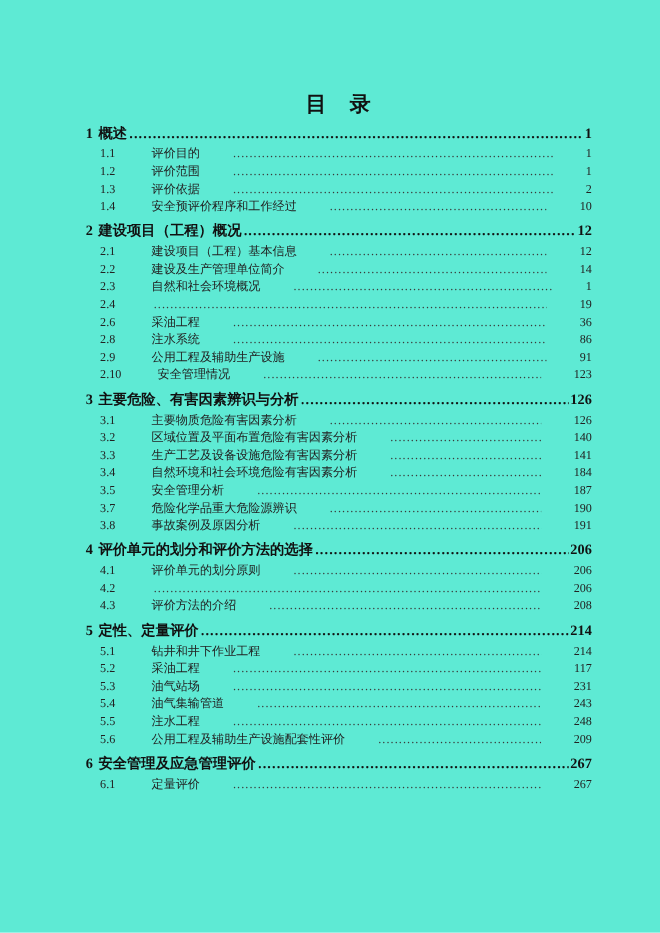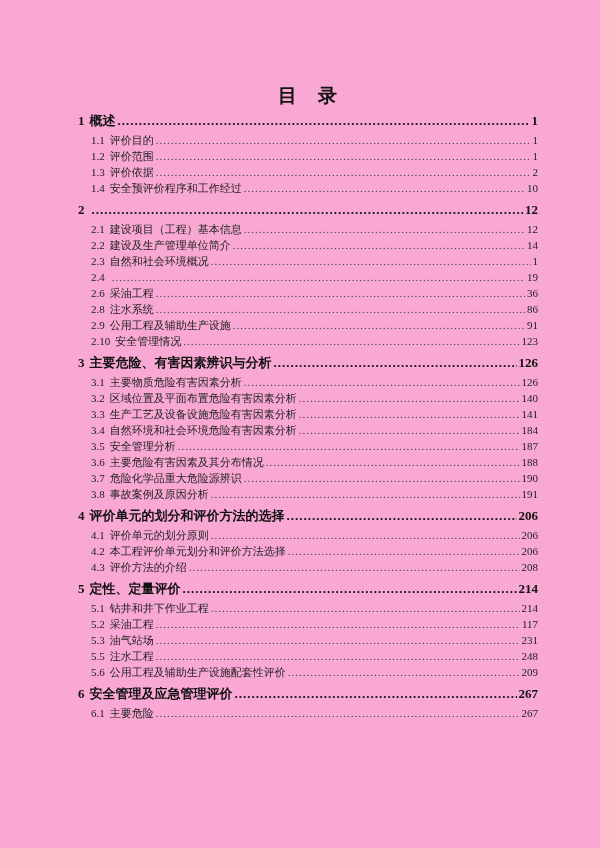--- a/index.html
+++ b/index.html
@@ -4,21 +4,21 @@
 <style>
   html, body {
     margin: 0;
     padding: 0;
     background: #ffffff;
   }
   .page {
     position: relative;
     width: 600px;
     height: 848px;
-    background: #f9a8d4;
+    background: #5eead4;
     box-sizing: border-box;
     padding: 86px 62px 0 78px;
     overflow: hidden;
     font-family: "Liberation Serif", "DejaVu Serif", serif;
     color: #1b1b1b;
   }
   .doc-title {
     margin: 0 0 7px 0;
     text-align: center;
     font-size: 19px;
@@ -41,20 +41,21 @@
     font-weight: bold;
     margin-top: 6px;
     margin-bottom: 3px;
     color: #111;
   }
   .row.item {
     font-size: 11px;
     font-weight: normal;
     padding-left: 13px;
     color: #222;
+    gap: 28px;
   }
   .num {
     flex: 0 0 auto;
     margin-right: 5px;
   }
   .label {
     flex: 0 0 auto;
   }
   .leader {
     flex: 1 1 auto;
@@ -106,20 +107,21 @@
         <span class="pg">2</span>
       </div>
       <div class="row item">
         <span class="num">1.4</span>
         <span class="label">安全预评价程序和工作经过</span>
         <span class="leader"></span>
         <span class="pg">10</span>
       </div>
       <div class="row chapter">
         <span class="num">2</span>
+        <span class="label">建设项目（工程）概况</span>
         <span class="leader"></span>
         <span class="pg">12</span>
       </div>
       <div class="row item">
         <span class="num">2.1</span>
         <span class="label">建设项目（工程）基本信息</span>
         <span class="leader"></span>
         <span class="pg">12</span>
       </div>
       <div class="row item">
@@ -193,26 +195,20 @@
         <span class="leader"></span>
         <span class="pg">184</span>
       </div>
       <div class="row item">
         <span class="num">3.5</span>
         <span class="label">安全管理分析</span>
         <span class="leader"></span>
         <span class="pg">187</span>
       </div>
       <div class="row item">
-        <span class="num">3.6</span>
-        <span class="label">主要危险有害因素及其分布情况</span>
-        <span class="leader"></span>
-        <span class="pg">188</span>
-      </div>
-      <div class="row item">
         <span class="num">3.7</span>
         <span class="label">危险化学品重大危险源辨识</span>
         <span class="leader"></span>
         <span class="pg">190</span>
       </div>
       <div class="row item">
         <span class="num">3.8</span>
         <span class="label">事故案例及原因分析</span>
         <span class="leader"></span>
         <span class="pg">191</span>
@@ -224,21 +220,20 @@
         <span class="pg">206</span>
       </div>
       <div class="row item">
         <span class="num">4.1</span>
         <span class="label">评价单元的划分原则</span>
         <span class="leader"></span>
         <span class="pg">206</span>
       </div>
       <div class="row item">
         <span class="num">4.2</span>
-        <span class="label">本工程评价单元划分和评价方法选择</span>
         <span class="leader"></span>
         <span class="pg">206</span>
       </div>
       <div class="row item">
         <span class="num">4.3</span>
         <span class="label">评价方法的介绍</span>
         <span class="leader"></span>
         <span class="pg">208</span>
       </div>
       <div class="row chapter">
@@ -259,37 +254,43 @@
         <span class="leader"></span>
         <span class="pg">117</span>
       </div>
       <div class="row item">
         <span class="num">5.3</span>
         <span class="label">油气站场</span>
         <span class="leader"></span>
         <span class="pg">231</span>
       </div>
       <div class="row item">
+        <span class="num">5.4</span>
+        <span class="label">油气集输管道</span>
+        <span class="leader"></span>
+        <span class="pg">243</span>
+      </div>
+      <div class="row item">
         <span class="num">5.5</span>
         <span class="label">注水工程</span>
         <span class="leader"></span>
         <span class="pg">248</span>
       </div>
       <div class="row item">
         <span class="num">5.6</span>
         <span class="label">公用工程及辅助生产设施配套性评价</span>
         <span class="leader"></span>
         <span class="pg">209</span>
       </div>
       <div class="row chapter">
         <span class="num">6</span>
         <span class="label">安全管理及应急管理评价</span>
         <span class="leader"></span>
         <span class="pg">267</span>
       </div>
       <div class="row item">
         <span class="num">6.1</span>
-        <span class="label">主要危险</span>
+        <span class="label">定量评价</span>
         <span class="leader"></span>
         <span class="pg">267</span>
       </div>
     </div>
 </div>
 
 </body></html>

